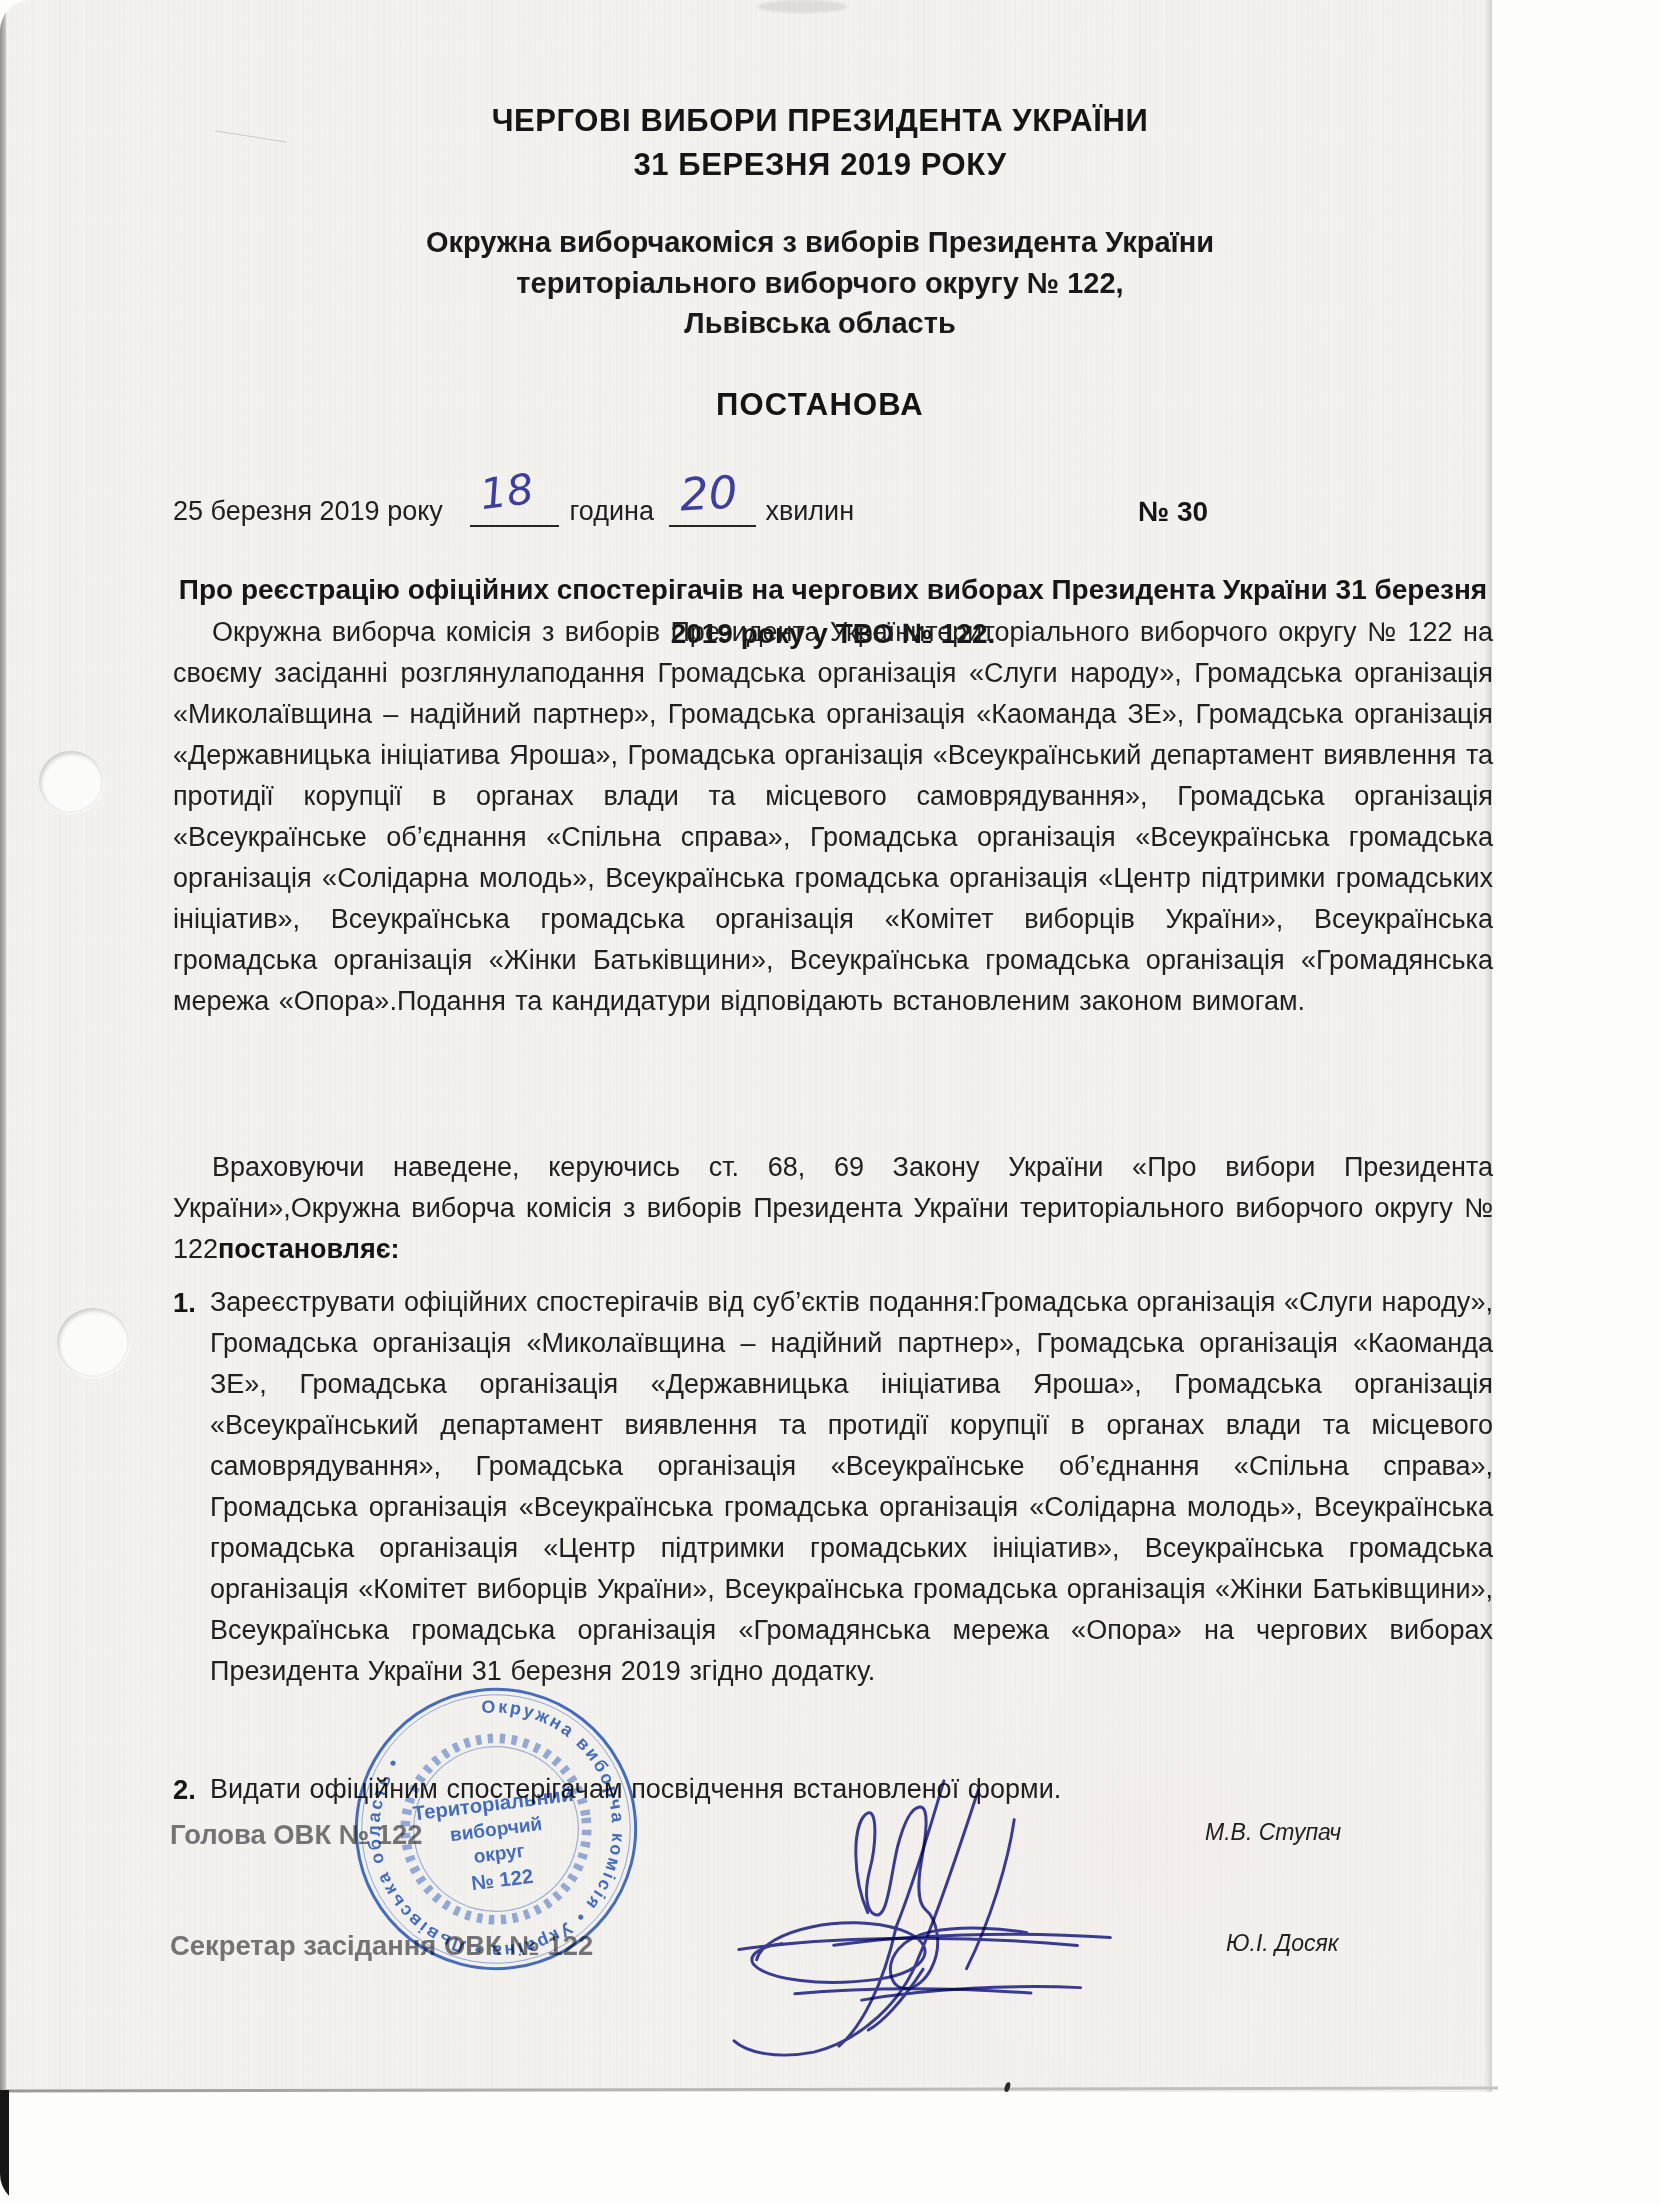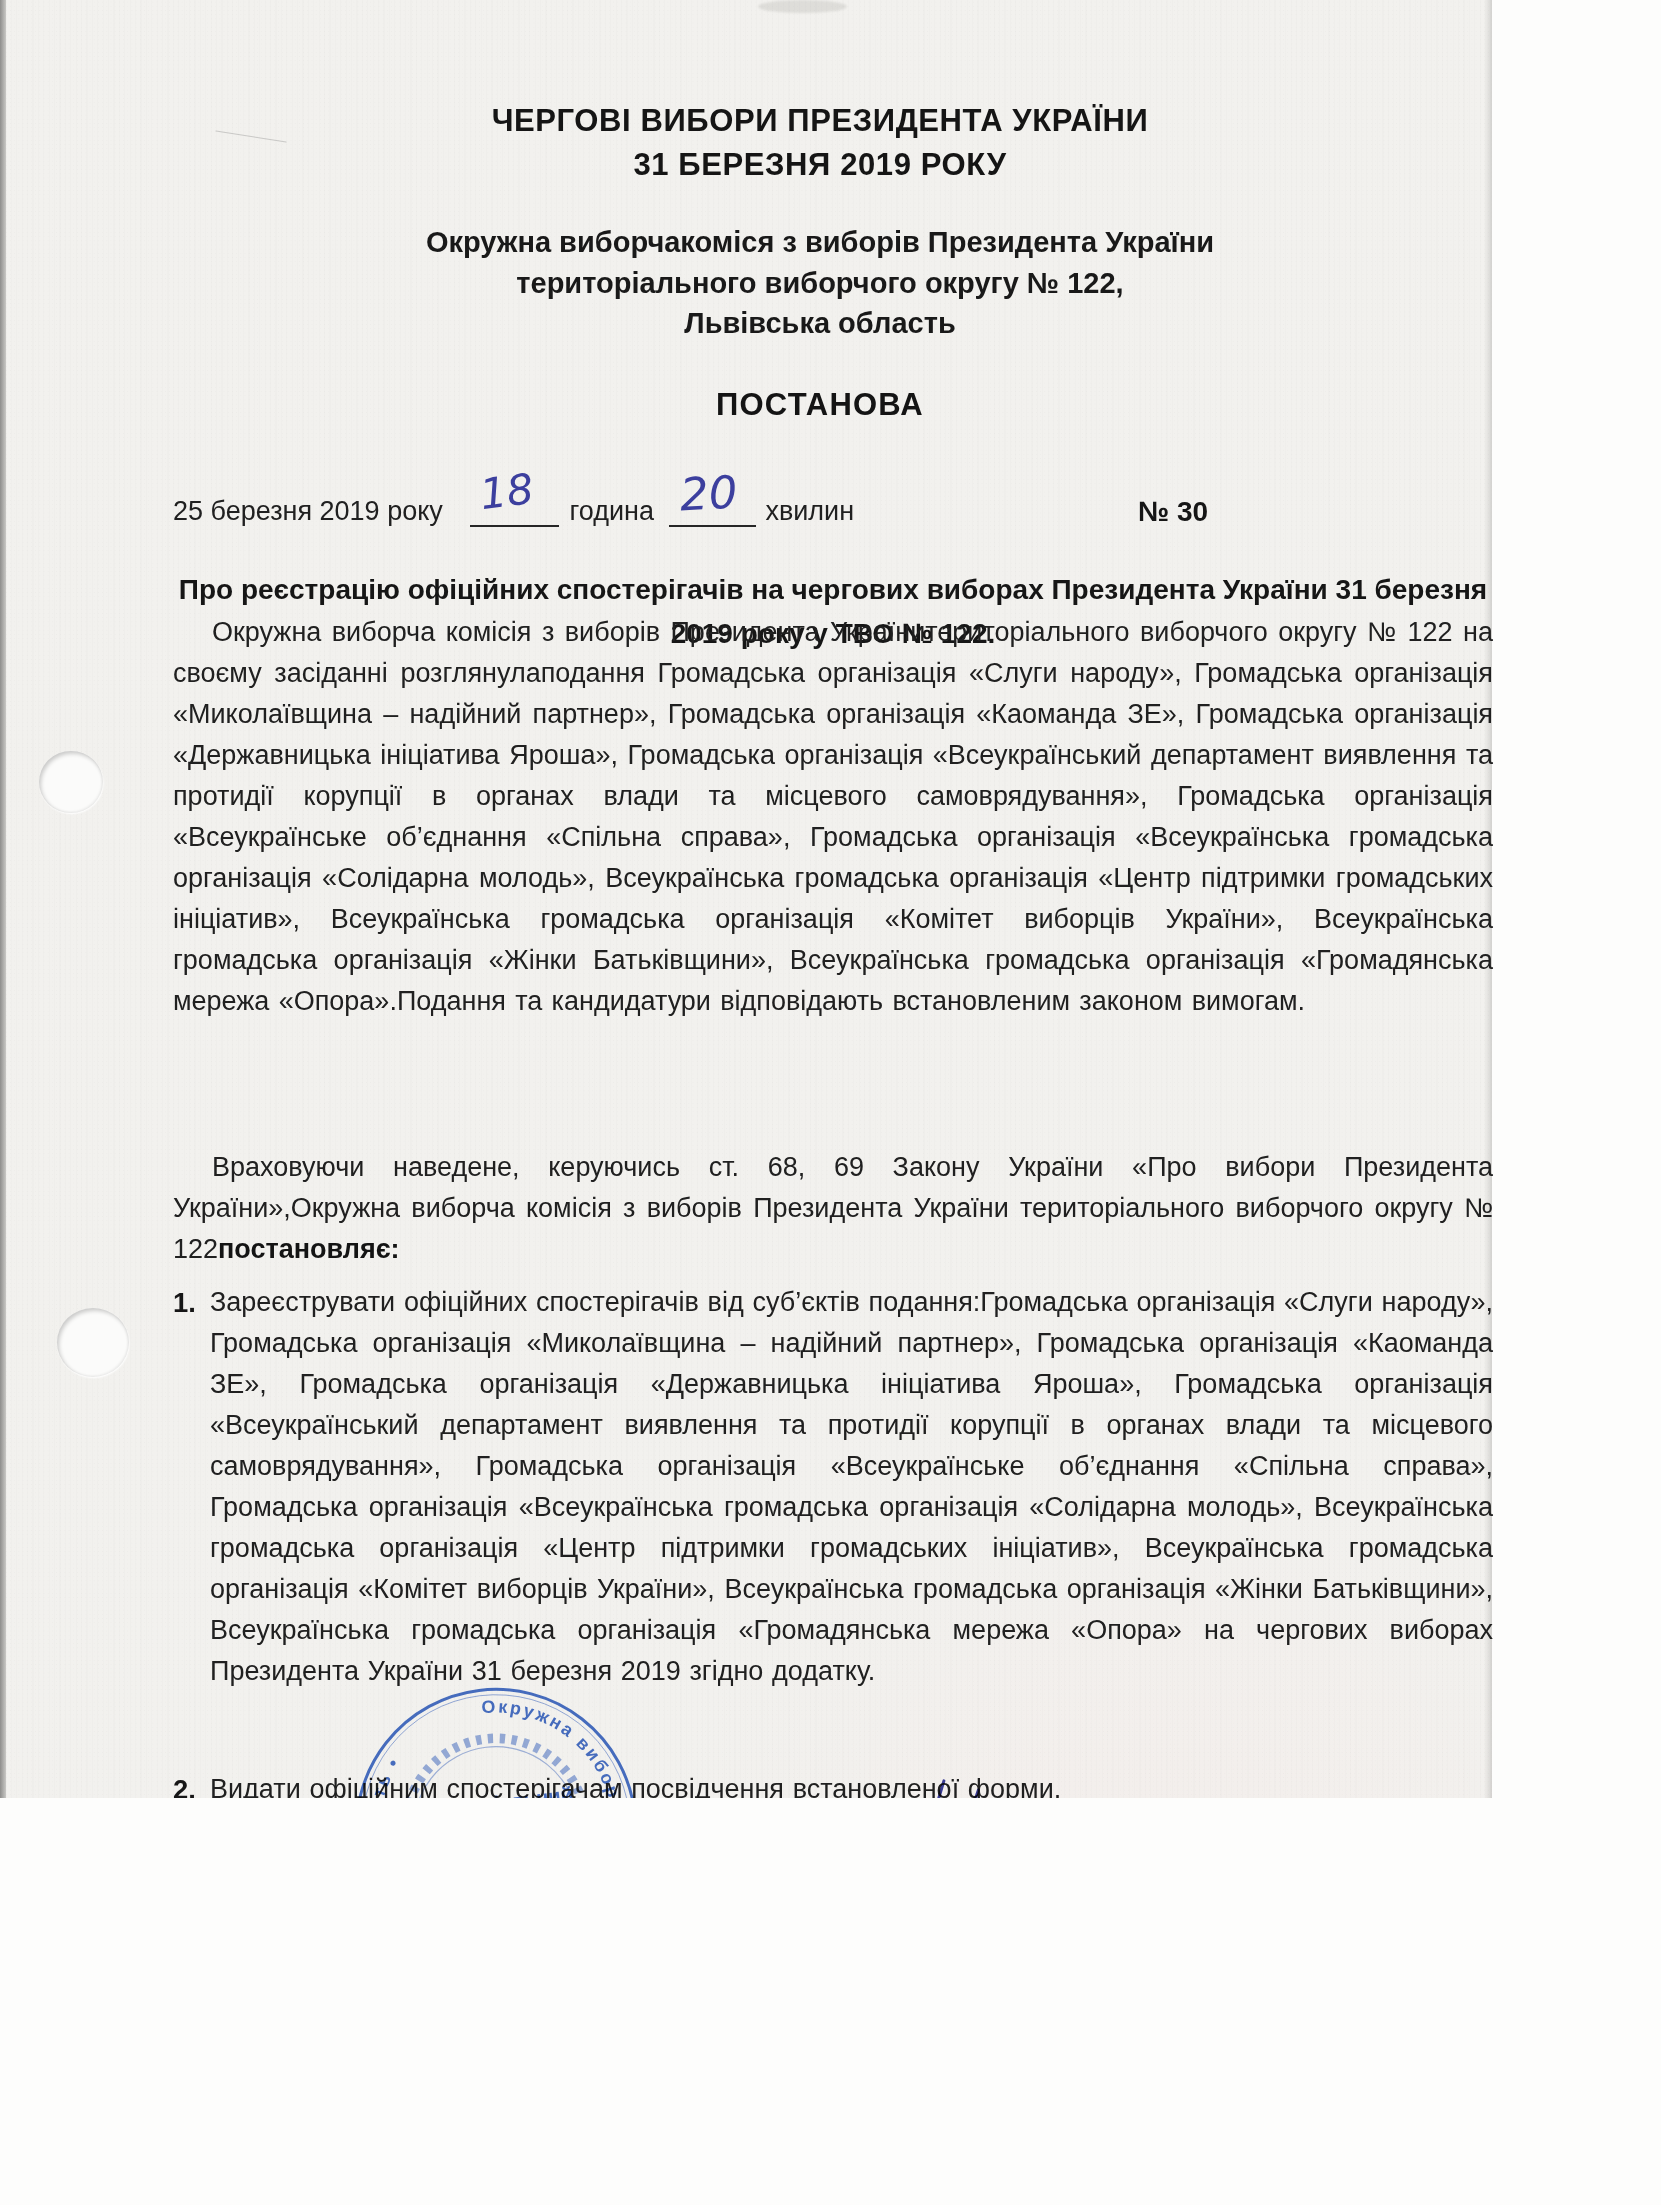--- a/index.html
+++ b/index.html
@@ -1,17 +1,17 @@
 <!DOCTYPE html>
 <html style="--stamp-color: #2f5ec4; --ink-color: #3c3f9e;font-size:9.5px"><head>
 <meta charset="utf-8">
 <style>
   html,body{margin:0;padding:0;background:#fdfdfc;}
-  #canvas{position:relative;width:1661px;height:1798px;overflow:hidden;
-          font-family:"Liberation Sans",sans-serif;color:#1d1d1d;}
+  #canvas{position:relative;width:1661px;height:2205px;overflow:hidden;
+          font-family:"Liberation Sans",sans-serif;color:#1d1d1d;border-radius:31px;}
   
   .paper{position:absolute;left:0;top:0;width:1492px;height:2092px;
          background:
            radial-gradient(716px 537px at 78% 88%, rgba(255,214,214,.10), rgba(255,214,214,0) 70%),
            radial-gradient(rgba(0,0,0,.022) 0.6px, transparent 0.8px),
            repeating-linear-gradient(90deg, rgba(0,0,0,.012) 0 1.2px, rgba(0,0,0,0) 1.2px 5.4px),
            #f2f1ee;
          background-size:auto,4.2px 4.2px,auto,auto;}
   .paper-right-shade{position:absolute;left:1484px;top:0;width:8.4px;height:2092px;
          background:linear-gradient(to right, rgba(0,0,0,0), rgba(0,0,0,.12));}

